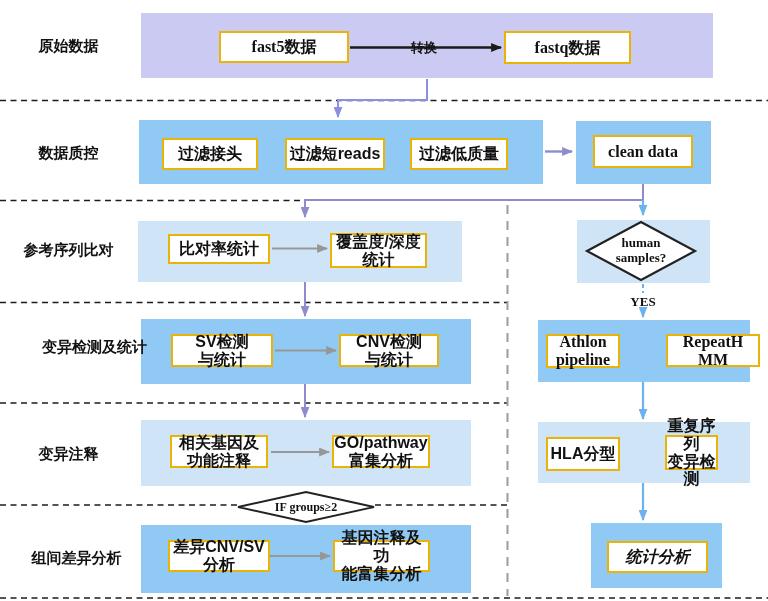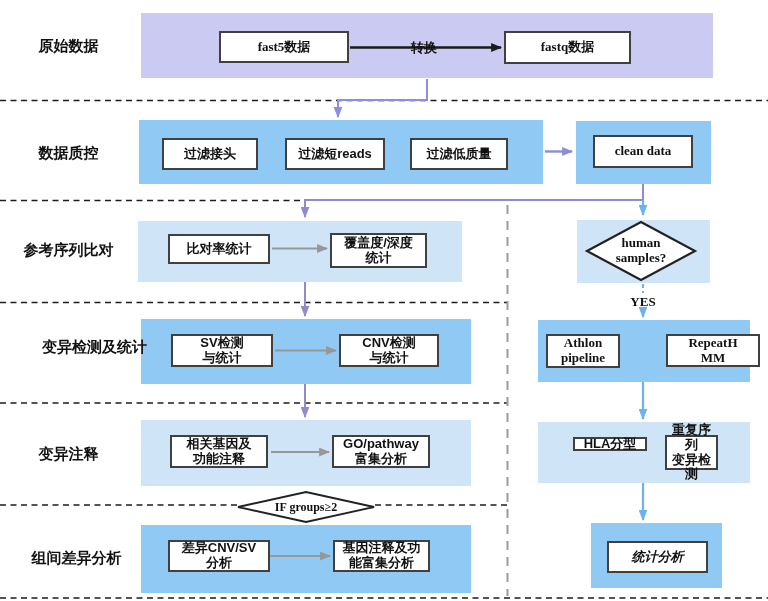--- a/index.html
+++ b/index.html
@@ -3,23 +3,23 @@
 <meta charset="utf-8">
 <style>
   html,body{margin:0;padding:0;background:#fff;}
   .canvas{position:relative;width:768px;height:601px;background:#fff;overflow:hidden;
           font-family:"Liberation Sans","DejaVu Sans",sans-serif;color:#111;}
   .band{position:absolute;z-index:1;}
   .band.purple{background:#cbcaf3;}
   .band.mid{background:#90c9f4;}
   .band.light{background:#d0e4f8;}
   svg.overlay{position:absolute;left:0;top:0;z-index:5;pointer-events:none;}
-  .node{position:absolute;z-index:10;background:#fff;border:2px solid #404040;
+  .node{position:absolute;z-index:10;background:#fff;border:2px solid #eab308;
         display:flex;align-items:center;justify-content:center;text-align:center;
-        font-weight:bold;font-size:13px;line-height:1.12;white-space:pre-line;
+        font-weight:bold;font-size:16px;line-height:1.12;white-space:pre-line;
         box-sizing:border-box;}
   .serif{font-family:"Liberation Serif","DejaVu Serif",serif;}
   .rowlabel{position:absolute;left:0;width:137px;z-index:10;text-align:center;
             font-weight:bold;font-size:15px;}
   .freelabel{position:absolute;z-index:10;font-weight:bold;text-align:center;
              white-space:pre-line;}
 </style>
 </head>
 <body>
 
@@ -118,21 +118,21 @@
 与统计</div>
   <div class="node serif" style="left:546px;top:334px;width:74px;height:34px;">Athlon
 pipeline</div>
   <div class="node serif" style="left:666px;top:334px;width:94px;height:33px;">RepeatH
 MM</div>
 
   <div class="node" style="left:170px;top:435px;width:98px;height:33px;">相关基因及
 功能注释</div>
   <div class="node" style="left:332px;top:435px;width:98px;height:33px;">GO/pathway
 富集分析</div>
-  <div class="node" style="left:546px;top:437px;width:74px;height:14px;margin-left:27px;">HLA分型</div>
+  <div class="node" style="left:546px;top:437px;width:74px;height:34px;">HLA分型</div>
   <div class="node" style="left:665px;top:435px;width:53px;height:35px;">重复序列
 变异检测</div>
 
   <div class="node" style="left:168px;top:540px;width:102px;height:32px;">差异CNV/SV
 分析</div>
   <div class="node" style="left:333px;top:540px;width:97px;height:32px;">基因注释及功
 能富集分析</div>
   <div class="node" style="left:607px;top:541px;width:101px;height:32px;font-style:italic;">统计分析</div>
 
   <div class="freelabel" style="left:406px;top:39px;width:36px;font-size:13px;">转换</div>

